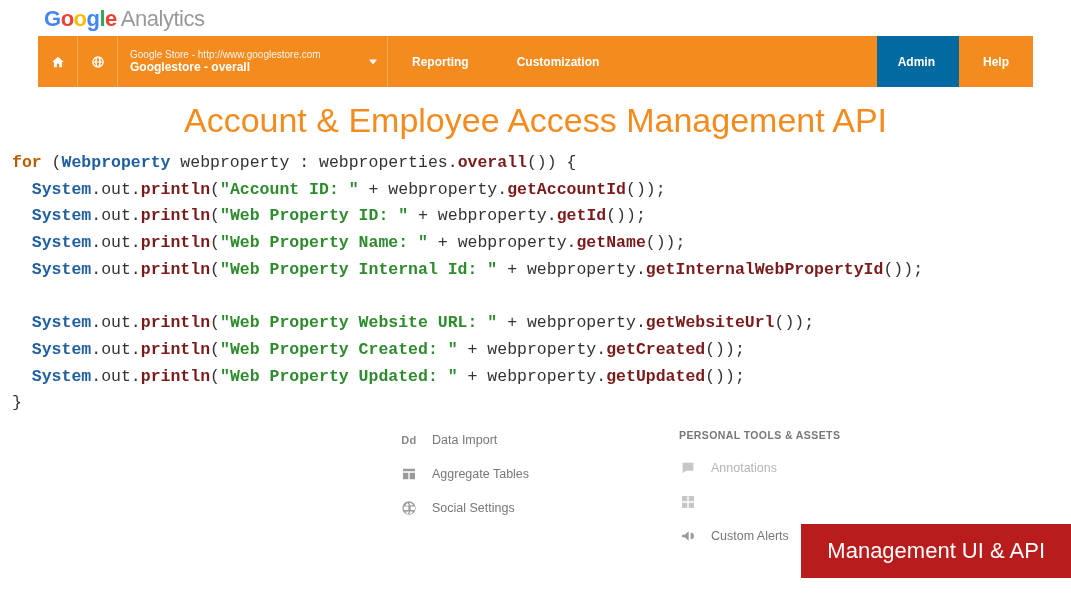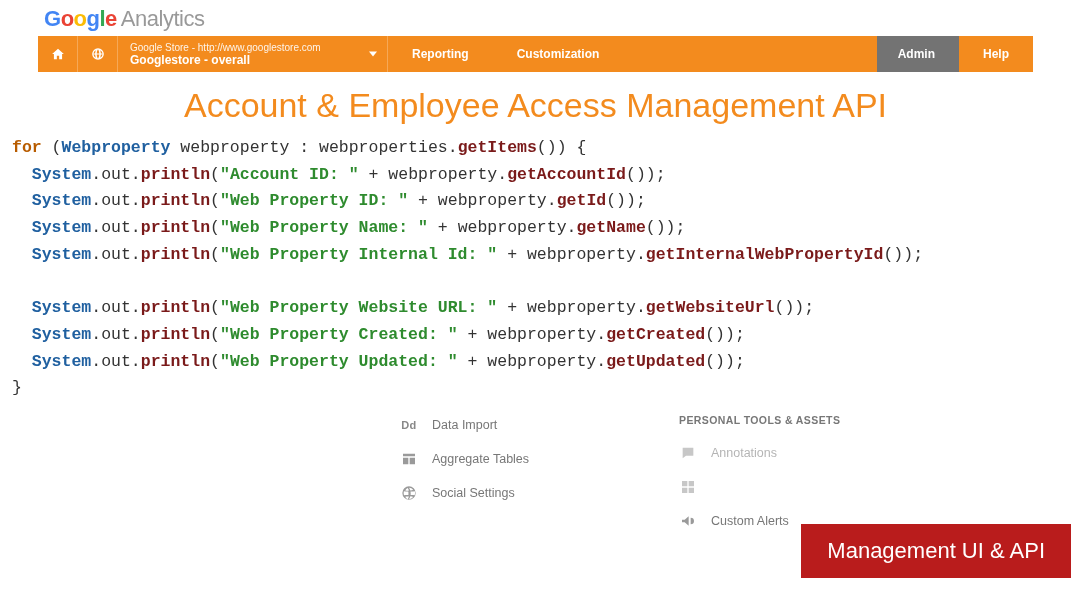--- a/index.html
+++ b/index.html
@@ -4,30 +4,30 @@
 <style>
   * { box-sizing: border-box; margin: 0; padding: 0; }
   html, body { width: 1071px; height: 598px; font-family: Arial, Helvetica, sans-serif; background: #fff; color: #333; }
   .logo-row { padding: 6px 0 4px 44px; }
   .ga-logo { font-size: 22px; letter-spacing: -0.5px; }
   .ga-logo .g-blue { color:#4285F4; font-weight:bold;}
   .ga-logo .g-red  { color:#EA4335; font-weight:bold;}
   .ga-logo .g-yellow{color:#FBBC05; font-weight:bold;}
   .ga-logo .g-green{ color:#34A853; font-weight:bold;}
   .ga-logo .analytics { color:#999; font-weight:300; margin-left:4px;}
-  .nav { display:flex; align-items:stretch; background:#F38B1E; color:#fff; height:36px; font-size:12px; margin: 0 38px 0 38px;}
+  .nav { display:flex; align-items:stretch; background:#F38B1E; color:#fff; height:51px; font-size:12px; margin: 0 38px 0 38px;}
   .nav .home-cell, .nav .globe-cell { width:40px; display:flex; align-items:center; justify-content:center; border-right:1px solid rgba(255,255,255,0.25);}
   .nav .home-cell svg, .nav .globe-cell svg { fill:#fff; }
   .nav .picker { display:flex; flex-direction:column; justify-content:center; padding:0 12px; min-width:270px; border-right:1px solid rgba(255,255,255,0.25); position:relative;}
   .nav .picker .line1 { font-size:10px; opacity:0.9;}
   .nav .picker .line2 { font-size:12px; font-weight:bold;}
   .nav .picker .caret { position:absolute; right:10px; top:50%; transform:translateY(-50%); width:0;height:0;border-left:4px solid transparent;border-right:4px solid transparent;border-top:5px solid #fff;}
   .nav .tab { padding:0 24px; display:flex; align-items:center; font-weight:bold;}
   .nav .spacer { flex:1; }
-  .nav .tab.admin { background:#737373;padding-left:21px; }
+  .nav .tab.admin { background:#0369a1;padding-left:21px; }
   .nav .tab.help  {}
   .title { text-align:center; color:#F38B1E; font-size:34px; font-weight:400; margin:14px 0 10px;}
   .code { font-family: "Courier New", monospace; font-size:16.5px; line-height:1.62; padding: 0 6px 0 12px; white-space:pre;}
   .kw   { color:#B85C00; font-weight:bold;}
   .cls  { color:#2060A0; font-weight:bold;}
   .var  { color:#333; }
   .fn   { color:#7A1A1A; font-weight:bold;}
   .str  { color:#2E8B2E; font-weight:bold;}
   .bottom { display:flex; gap:19px; padding-left:400px; margin-top:6px;}
   .col { width:260px;}
@@ -68,21 +68,21 @@
   </div>
   <div class="tab">Reporting</div>
   <div class="tab">Customization</div>
   <div class="spacer"></div>
   <div class="tab admin">Admin</div>
   <div class="tab help">Help</div>
 </div>
 
 <div class="title">Account &amp; Employee Access Management API</div>
 
-<div class="code"><span class="kw">for</span> (<span class="cls">Webproperty</span> <span class="var">webproperty</span> : <span class="var">webproperties</span>.<span class="fn">getItems</span>()) {
+<div class="code"><span class="kw">for</span> (<span class="cls">Webproperty</span> <span class="var">webproperty</span> : <span class="var">webproperties</span>.<span class="fn">overall</span>()) {
   <span class="cls">System</span>.<span class="var">out</span>.<span class="fn">println</span>(<span class="str">"Account ID: "</span> + <span class="var">webproperty</span>.<span class="fn">getAccountId</span>());
   <span class="cls">System</span>.<span class="var">out</span>.<span class="fn">println</span>(<span class="str">"Web Property ID: "</span> + <span class="var">webproperty</span>.<span class="fn">getId</span>());
   <span class="cls">System</span>.<span class="var">out</span>.<span class="fn">println</span>(<span class="str">"Web Property Name: "</span> + <span class="var">webproperty</span>.<span class="fn">getName</span>());
   <span class="cls">System</span>.<span class="var">out</span>.<span class="fn">println</span>(<span class="str">"Web Property Internal Id: "</span> + <span class="var">webproperty</span>.<span class="fn">getInternalWebPropertyId</span>());
 
   <span class="cls">System</span>.<span class="var">out</span>.<span class="fn">println</span>(<span class="str">"Web Property Website URL: "</span> + <span class="var">webproperty</span>.<span class="fn">getWebsiteUrl</span>());
   <span class="cls">System</span>.<span class="var">out</span>.<span class="fn">println</span>(<span class="str">"Web Property Created: "</span> + <span class="var">webproperty</span>.<span class="fn">getCreated</span>());
   <span class="cls">System</span>.<span class="var">out</span>.<span class="fn">println</span>(<span class="str">"Web Property Updated: "</span> + <span class="var">webproperty</span>.<span class="fn">getUpdated</span>());
 }</div>
 

